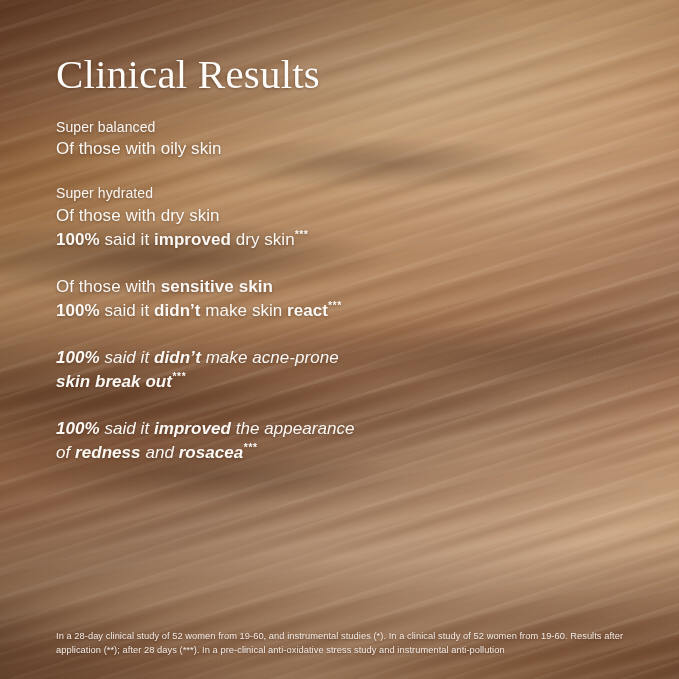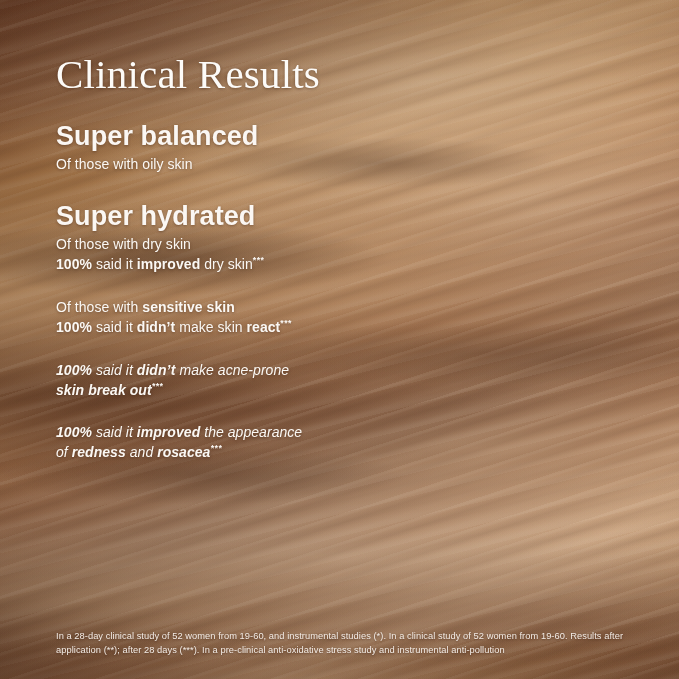--- a/index.html
+++ b/index.html
@@ -142,30 +142,30 @@
   .block {
     margin-bottom: 23px;
   }
 
   .block.tight {
     margin-bottom: 22px;
     font-style: italic;
   }
 
   .sub {
-    font-size: 27px;
+    font-size: 14px;
     line-height: 1.38;
-    font-weight: 700;
+    font-weight: 400;
     color: #fbf7f3;
     letter-spacing: 0.1px;
     text-shadow: 0 1px 3px rgba(60,30,15,0.45);
   }
 
   .line {
-    font-size: 14px;
+    font-size: 17px;
     line-height: 1.42;
     font-weight: 400;
     color: #fbf8f4;
     letter-spacing: 0.05px;
     text-shadow: 0 1px 3px rgba(60,30,15,0.45);
   }
 
   .line b {
     font-weight: 700;
   }

